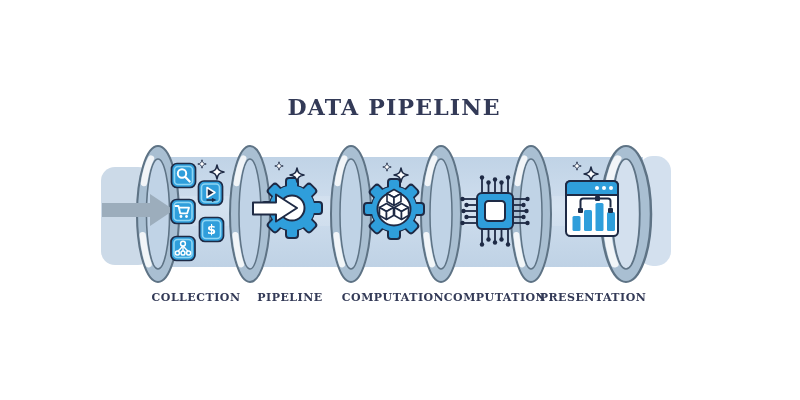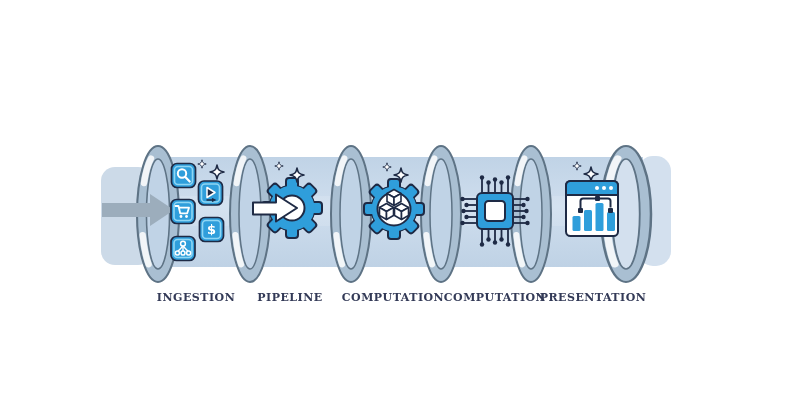--- a/index.html
+++ b/index.html
@@ -226,18 +226,19 @@
       <use href="#sparkle" transform="translate(217,172)"></use>
       <use href="#sparkle" transform="translate(279,166) scale(0.6)"></use>
       <use href="#sparkle" transform="translate(297,175)"></use>
       <use href="#sparkle" transform="translate(387,167) scale(0.6)"></use>
       <use href="#sparkle" transform="translate(401,175)"></use>
       <use href="#sparkle" transform="translate(577,166) scale(0.6)"></use>
       <use href="#sparkle" transform="translate(591,174)"></use>
     </g>
   </svg>
 
-  <div class="stage-label lbl-0">INGESTION</div>
+  <div class="title">DATA PIPELINE</div>
+  <div class="stage-label lbl-0">COLLECTION</div>
   <div class="stage-label lbl-1">PIPELINE</div>
   <div class="stage-label lbl-2">COMPUTATION</div>
   <div class="stage-label lbl-3">COMPUTATION</div>
   <div class="stage-label lbl-4">PRESENTATION</div>
 </div>
 
 </body></html>

